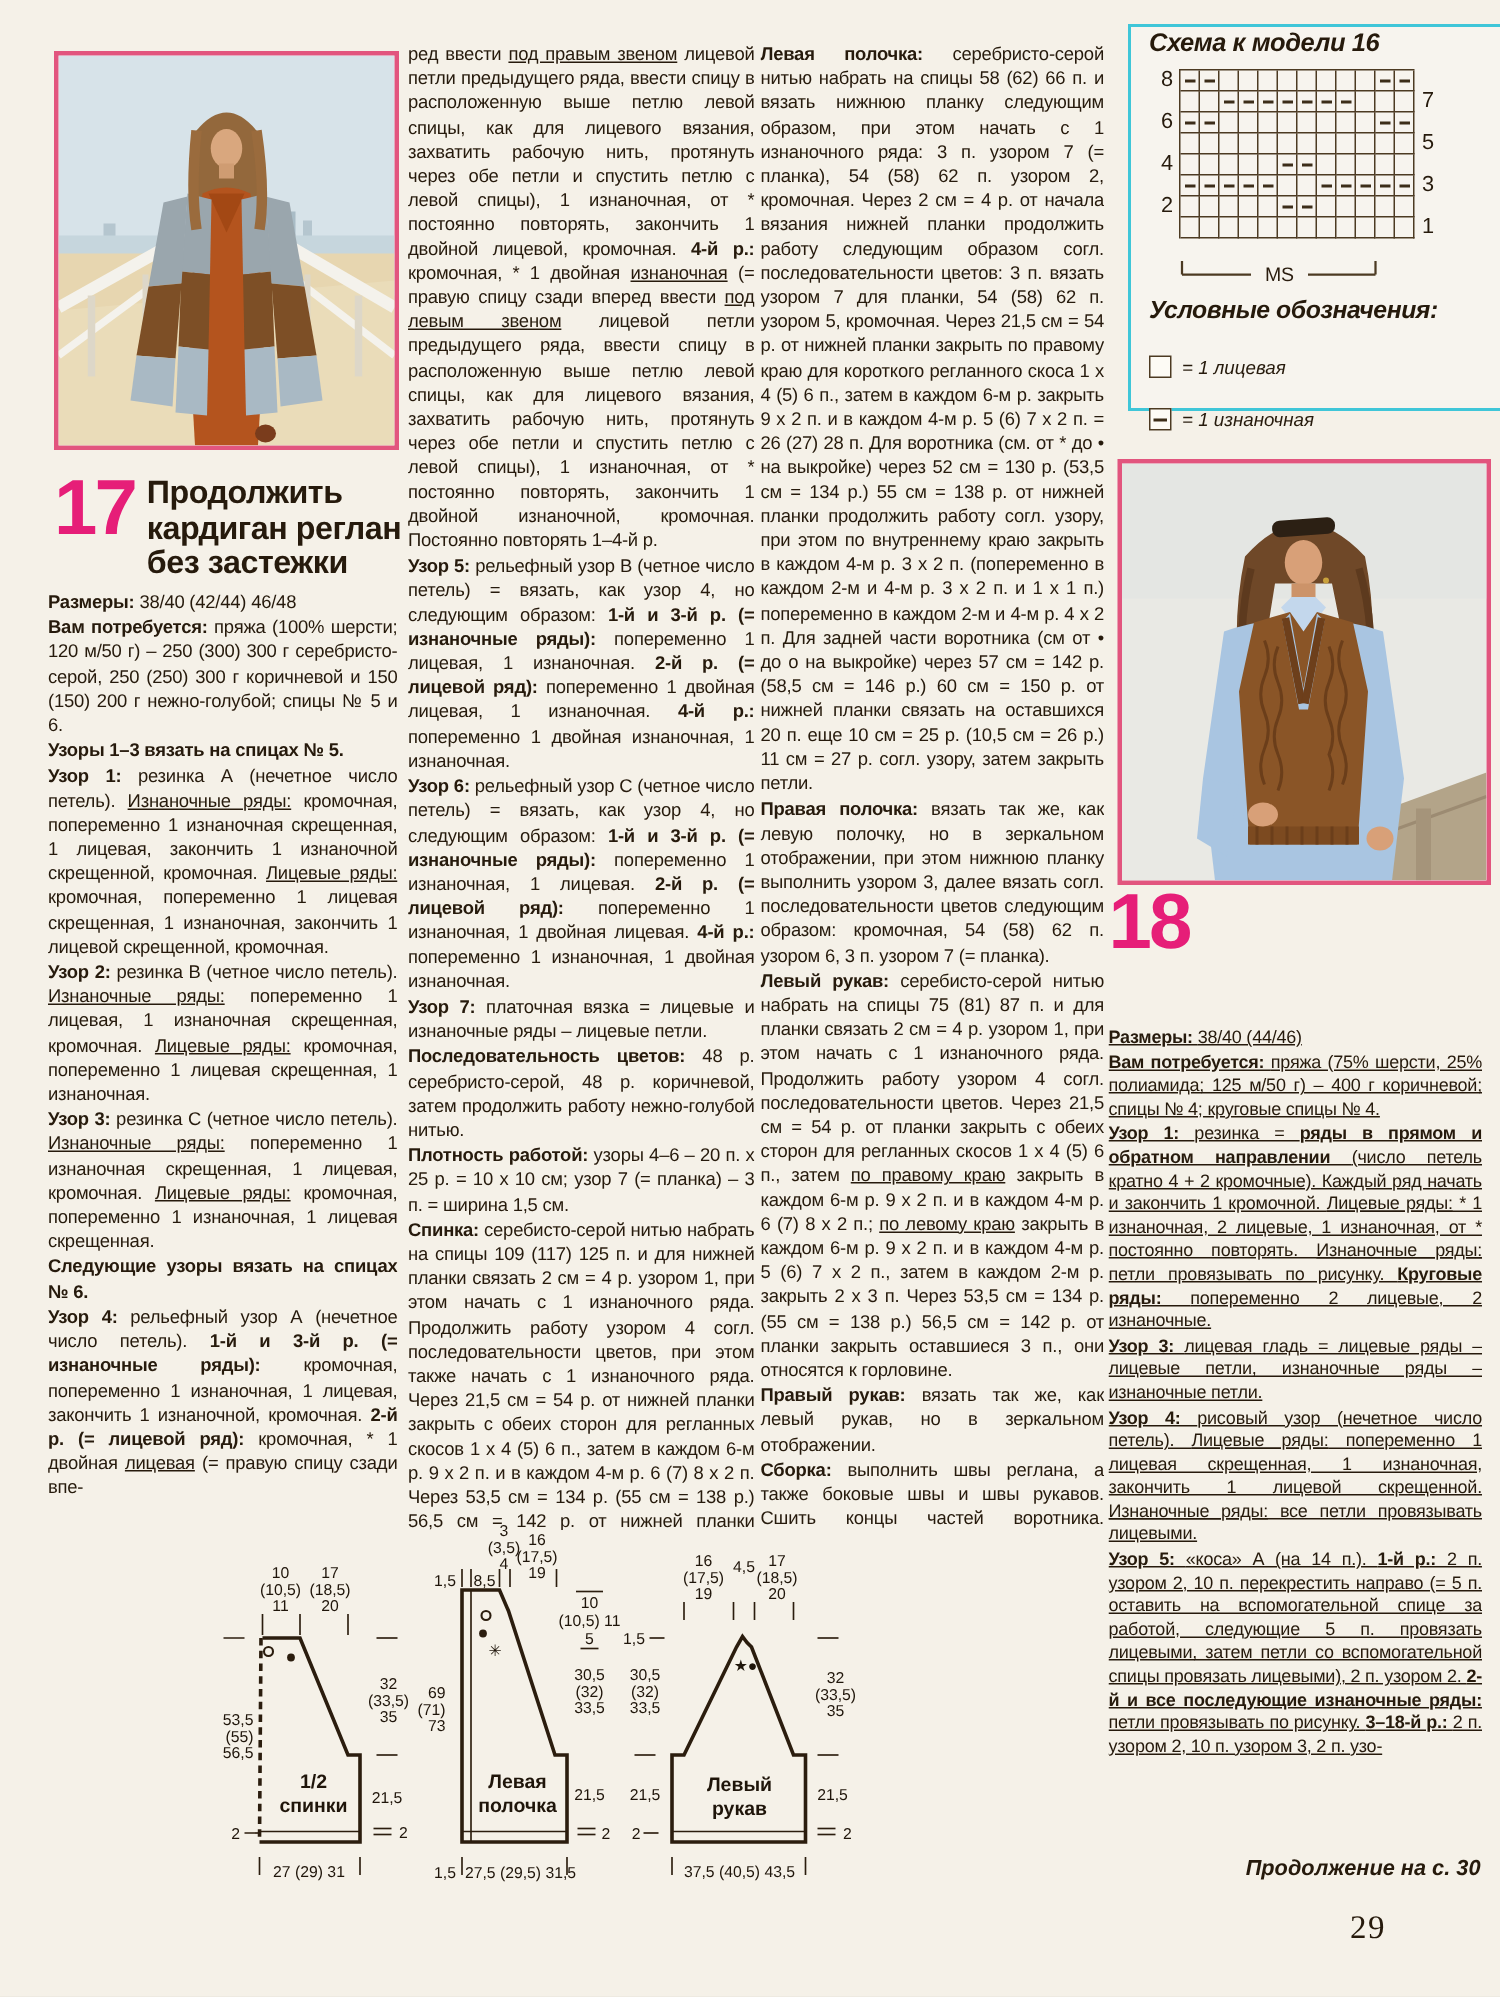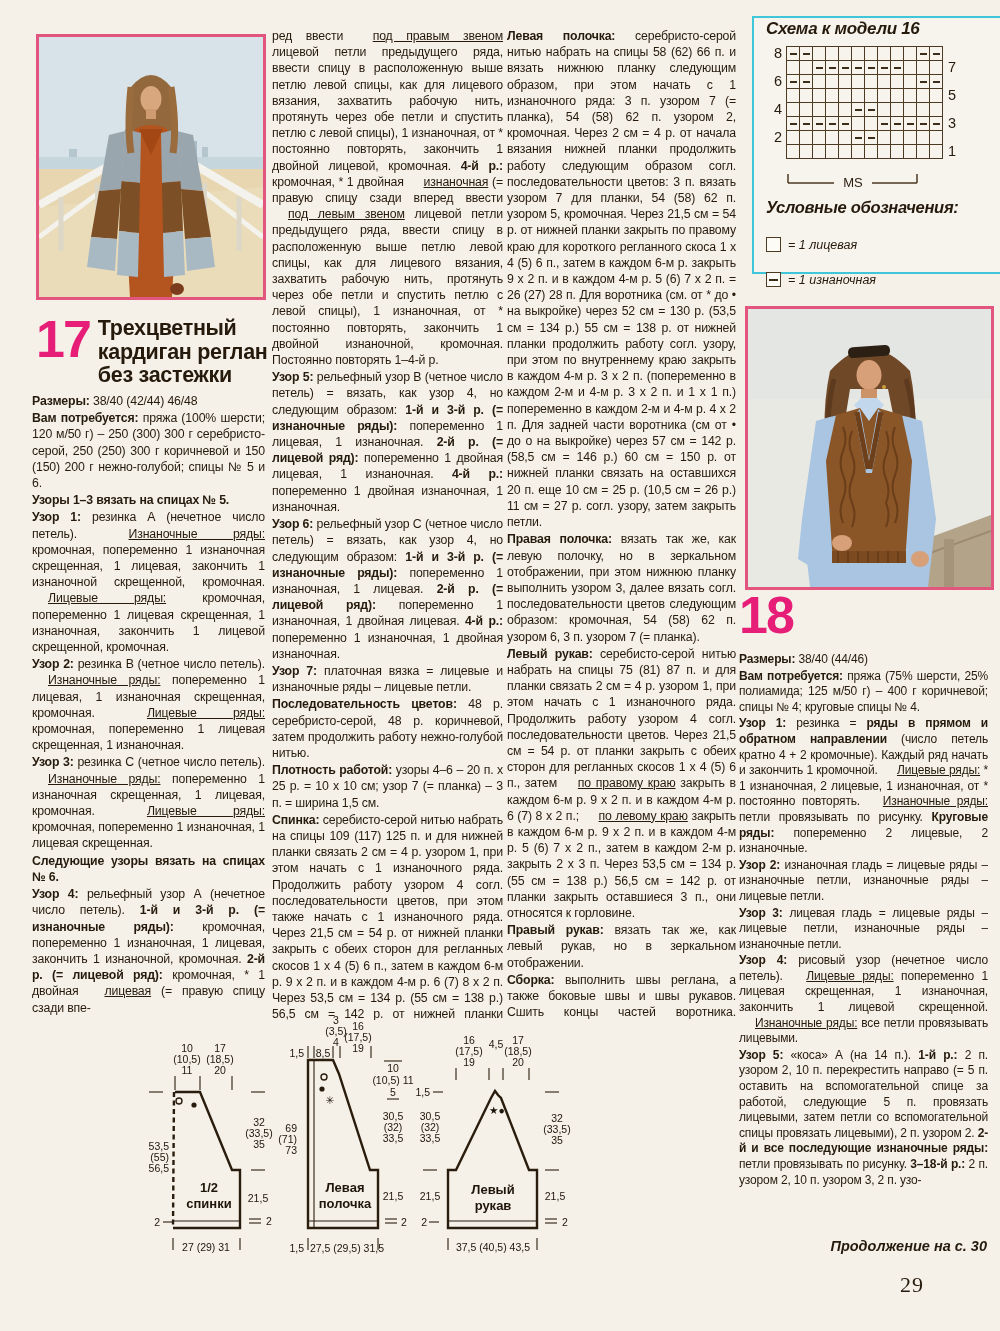--- a/index.html
+++ b/index.html
@@ -5,21 +5,21 @@
   html,body{margin:0;padding:0;}
   body{background:#d8d4cb;font-family:"Liberation Sans",sans-serif;}
   .page{position:relative;width:1000px;height:1331px;background:#f5f1e8;margin:0 auto;overflow:hidden;color:#261a0c;}
   .photo{position:absolute;border:3px solid #e2557e;background:#eee;overflow:hidden;}
   .photo svg{display:block;}
   .col{position:absolute;text-align:justify;overflow:hidden;}
   .col .para{margin:0 0 1px 0;}
   .c17{font-size:12.3px;line-height:16.2px;letter-spacing:-0.15px;}
   .c18{font-size:12px;line-height:15.6px;letter-spacing:-0.15px;}
   .b{font-weight:bold;}
-  .u{text-decoration:underline;margin-left:16px;}
+  .u{text-decoration:underline;}
   .art-head{position:absolute;display:flex;gap:8px;align-items:flex-start;}
   .art-num{color:#e61e78;font-weight:bold;font-size:52px;line-height:0.92;letter-spacing:-2px;}
   .art-title{font-weight:bold;font-size:21.5px;line-height:1.1;letter-spacing:-0.3px;padding-top:1px;}
   
   .schema-panel{position:absolute;left:752px;top:16px;width:298px;height:258px;border:2.5px solid #3fc6d8;box-sizing:border-box;padding:1px 6px 0 12px;background:rgba(255,255,255,0.25);}
   .schema-title{font-weight:bold;font-style:italic;font-size:17px;letter-spacing:-0.3px;}
   .schema-wrap{display:flex;margin-top:7px;}
   .rlbl{font-size:14.5px;width:16px;}
   .rlbl span{display:block;height:28px;line-height:15px;}
   .rlbl.left{text-align:right;padding-right:4px;}
@@ -82,21 +82,21 @@
       <polygon points="172,200 146,202 148,234 176,230" fill="#a9b9c4"></polygon>
       <path d="M92,50 Q88,90 92,116" stroke="#9a6b3d" stroke-width="7" fill="none"></path>
       <path d="M132,50 Q138,90 134,116" stroke="#9a6b3d" stroke-width="7" fill="none"></path>
       <ellipse cx="138" cy="252" rx="7" ry="6" fill="#7a3c1c"></ellipse>
     </svg>
   </div>
 
   <div class="art-head" style="left:36px;top:316px;width:232px;">
     <div class="art-num">17</div>
     <div class="art-title">
-      <div>Трехцветный</div>
+      <div>Продолжить</div>
       <div>кардиган реглан</div>
       <div>без застежки</div>
     </div>
   </div>
 
   <div class="col c17" style="left:32px;top:393px;width:233px;height:652px;">
       <p class="para"><span class="b">Размеры: </span><span>38/40 (42/44) 46/48</span></p>
       <p class="para"><span class="b">Вам потребуется: </span><span>пряжа (100% шерсти; 120 м/50 г) – 250 (300) 300 г серебристо-серой, 250 (250) 300 г коричневой и 150 (150) 200 г нежно-голубой; спицы № 5 и 6.</span></p>
       <p class="para"><span class="b">Узоры 1–3 вязать на спицах № 5.</span></p>
       <p class="para"><span class="b">Узор 1: </span><span>резинка А (нечетное число петель). </span><span class="u">Изнаночные ряды:</span><span> кромочная, попеременно 1 изнаночная скрещенная, 1 лицевая, закончить 1 изнаночной скрещенной, кромочная. </span><span class="u">Лицевые ряды:</span><span> кромочная, попеременно 1 лицевая скрещенная, 1 изнаночная, закончить 1 лицевой скрещенной, кромочная.</span></p>
@@ -289,25 +289,24 @@
       <line x1="150" y1="242" x2="150" y2="254" stroke="#6b3e1a" stroke-width="2"></line>
       <ellipse cx="94" cy="234" rx="10" ry="8" fill="#d8a078"></ellipse>
       <ellipse cx="172" cy="250" rx="9" ry="8" fill="#d8a078"></ellipse>
     </svg>
   </div>
 
   <div class="art-head" style="left:739px;top:592px;width:250px;">
     <div class="art-num">18</div>
   </div>
 
-  <div class="col c18" style="left:739px;top:652px;width:249px;height:582px;">
+  <div class="col c18" style="left:739px;top:684px;width:249px;height:582px;text-decoration:underline;">
       <p class="para"><span class="b">Размеры: </span><span>38/40 (44/46)</span></p>
       <p class="para"><span class="b">Вам потребуется: </span><span>пряжа (75% шерсти, 25% полиамида; 125 м/50 г) – 400 г коричневой; спицы № 4; круговые спицы № 4.</span></p>
       <p class="para"><span class="b">Узор 1: </span><span>резинка = </span><span class="b">ряды в прямом и обратном направлении </span><span>(число петель кратно 4 + 2 кромочные). Каждый ряд начать и закончить 1 кромочной. </span><span class="u">Лицевые ряды:</span><span> * 1 изнаночная, 2 лицевые, 1 изнаночная, от * постоянно повторять. </span><span class="u">Изнаночные ряды:</span><span> петли провязывать по рисунку. </span><span class="b">Круговые ряды: </span><span>попеременно 2 лицевые, 2 изнаночные.</span></p>
-      <p class="para"><span class="b">Узор 2: </span><span>изнаночная гладь = лицевые ряды – изнаночные петли, изнаночные ряды – лицевые петли.</span></p>
       <p class="para"><span class="b">Узор 3: </span><span>лицевая гладь = лицевые ряды – лицевые петли, изнаночные ряды – изнаночные петли.</span></p>
       <p class="para"><span class="b">Узор 4: </span><span>рисовый узор (нечетное число петель). </span><span class="u">Лицевые ряды:</span><span> попеременно 1 лицевая скрещенная, 1 изнаночная, закончить 1 лицевой скрещенной. </span><span class="u">Изнаночные ряды:</span><span> все петли провязывать лицевыми.</span></p>
       <p class="para"><span class="b">Узор 5: </span><span>«коса» А (на 14 п.). </span><span class="b">1-й р.: </span><span>2 п. узором 2, 10 п. перекрестить направо (= 5 п. оставить на вспомогательной спице за работой, следующие 5 п. провязать лицевыми, затем петли со вспомогательной спицы провязать лицевыми), 2 п. узором 2. </span><span class="b">2-й и все последующие изнаночные ряды: </span><span>петли провязывать по рисунку. </span><span class="b">3–18-й р.: </span><span>2 п. узором 2, 10 п. узором 3, 2 п. узо-</span></p>
     </div>
 
   <div class="continue-note">Продолжение на с. 30</div>
   <div class="page-num">29</div>
 
   <svg class="diagrams" width="620" height="290" viewBox="0 0 620 290">
 

